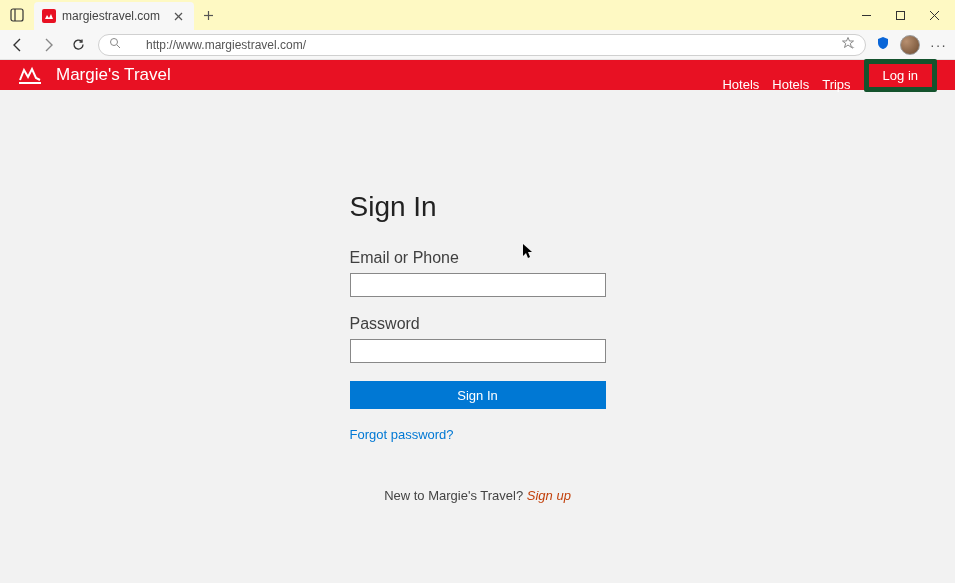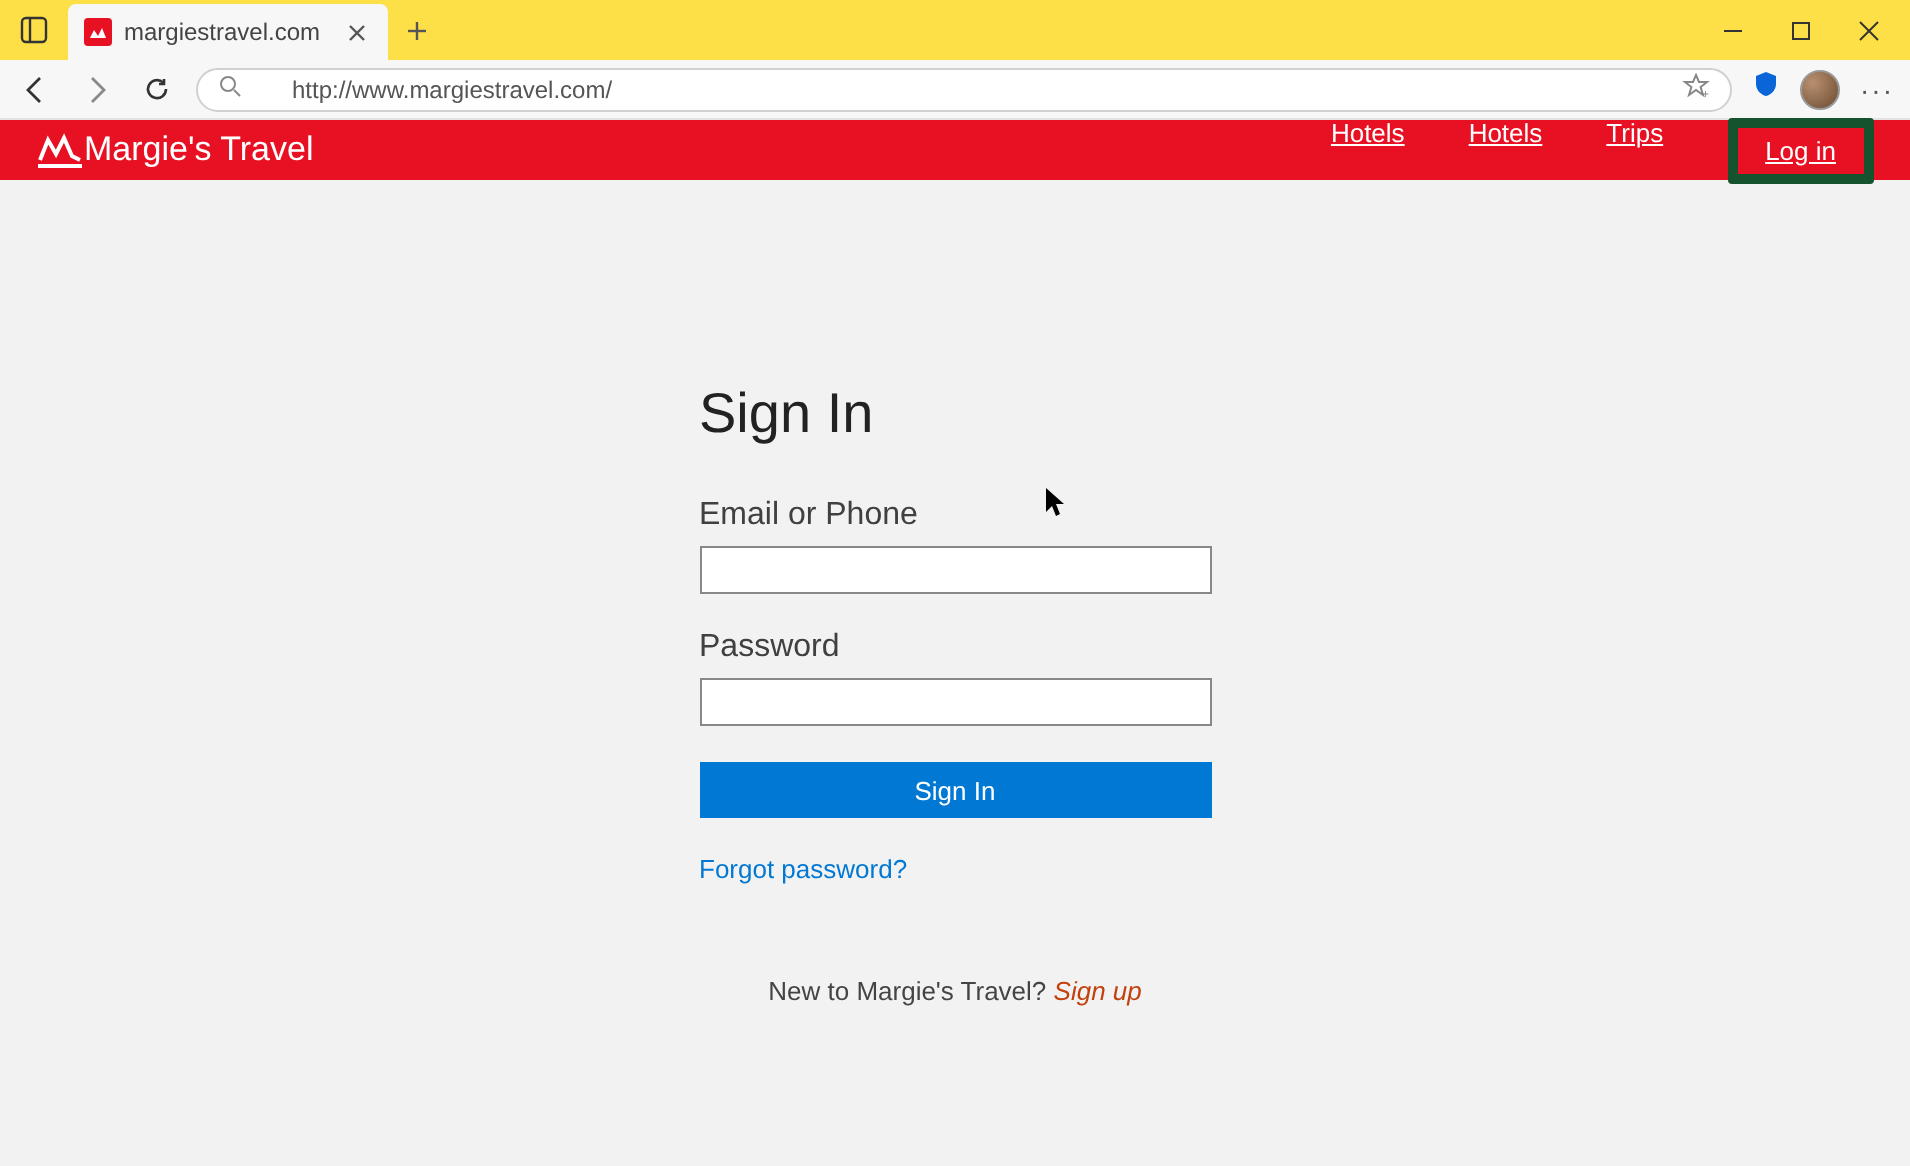--- a/index.html
+++ b/index.html
@@ -7,21 +7,21 @@
       font-family: "Segoe UI", -apple-system, sans-serif;
       width: 955px;
       height: 583px;
       background: #f2f2f2;
       overflow: hidden;
       position: relative;
     }
     
     .titlebar {
       height: 30px;
-      background: #fde047;
+      background: #fef9c3;
       display: flex;
       align-items: center;
       position: relative;
     }
     .tab-strip {
       display: flex;
       align-items: center;
       height: 100%;
       padding-left: 6px;
     }
@@ -148,36 +148,36 @@
       height: 30px;
       background: #e81123;
       display: flex;
       align-items: center;
       padding: 0 18px;
       color: #fff;
     }
     .site-logo {
       display: flex;
       align-items: center;
+      gap: 14px;
     }
     .logo-mark {
       width: 24px; height: 20px;
       display: flex; align-items: center; justify-content: center;
     }
     .site-title {
       font-size: 17px;
       font-weight: 400;
     }
     .site-nav {
       margin-left: auto;
       display: flex;
-      align-items: flex-start;
-      gap: 32px;
-      font-size: 13px;
-      text-decoration: underline;
+      align-items: flex-end;
+      gap: 13px;
+      font-size: 13px;
     }
     .site-nav a {
       color: #fff;
       text-decoration: none;
     }
     .login-btn {
       border: 5px solid #14532d;
       padding: 4px 14px;
       border-radius: 2px;
       font-size: 13px;

